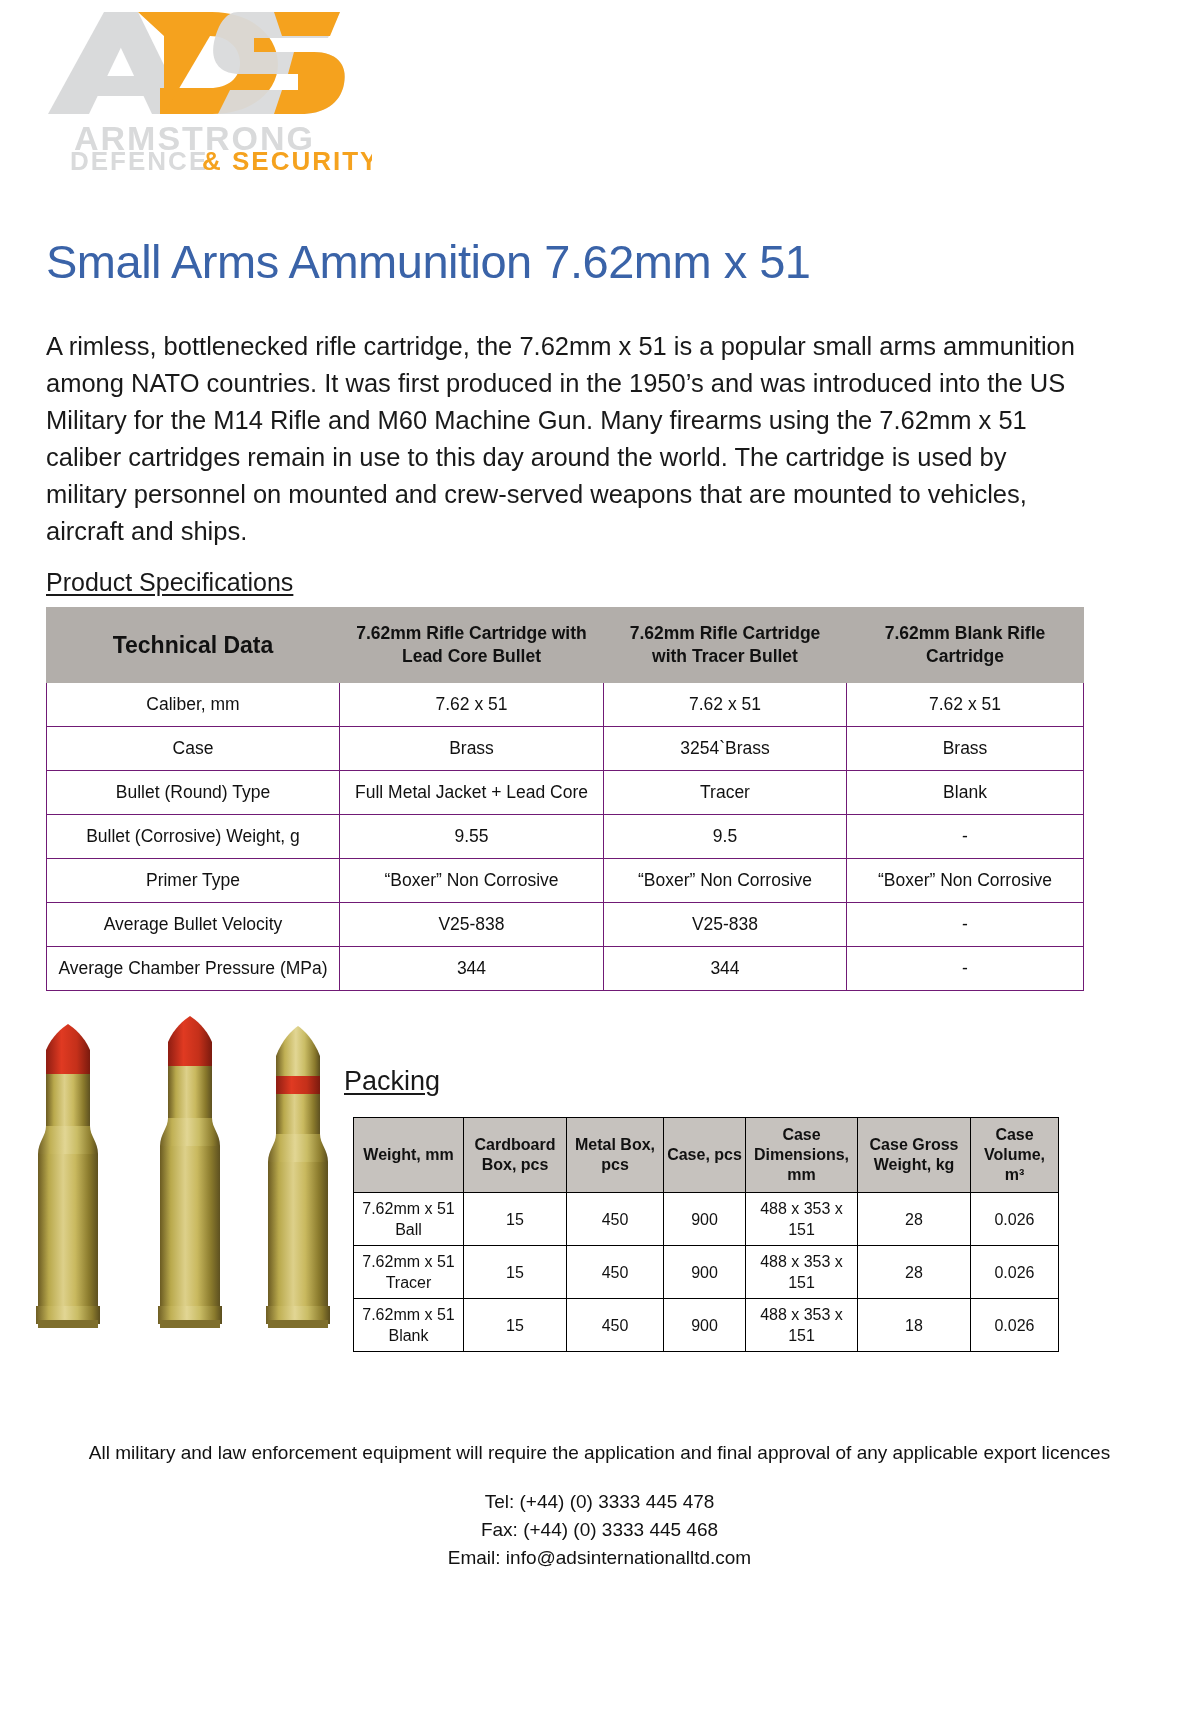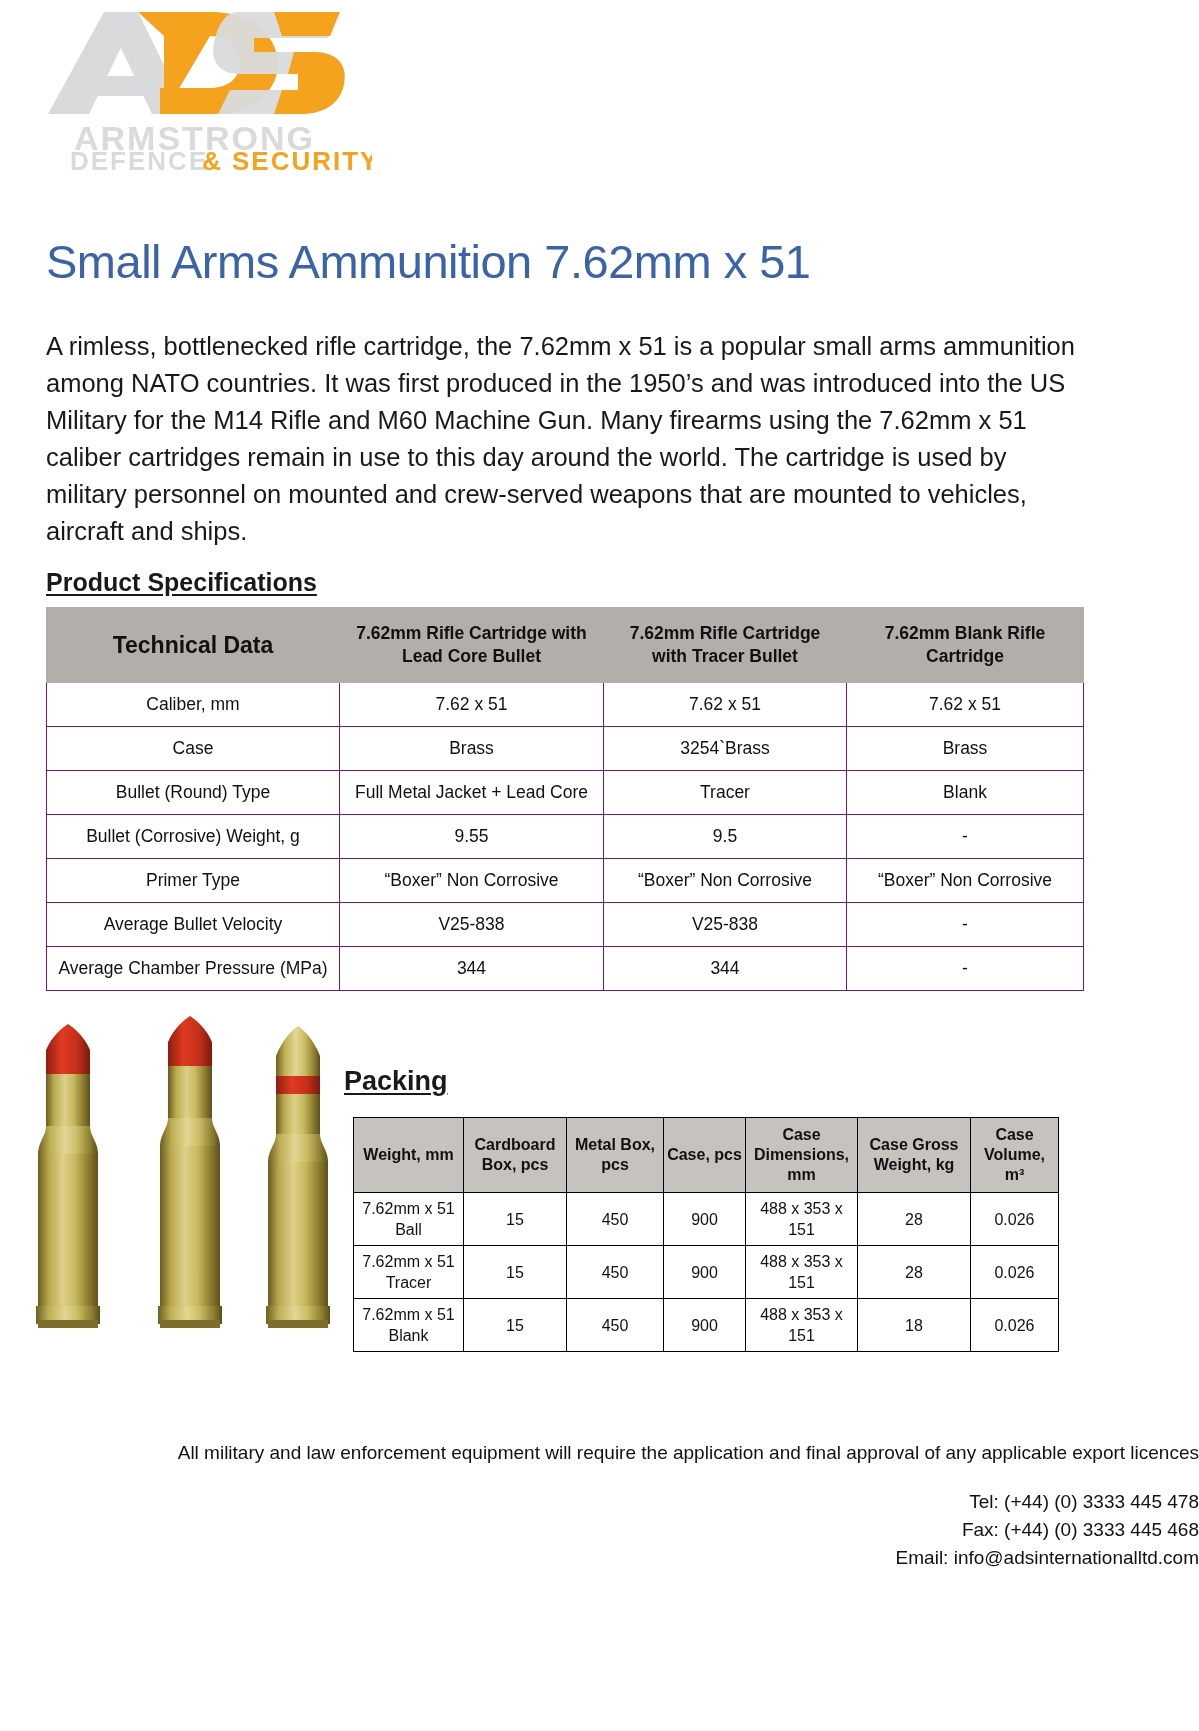--- a/index.html
+++ b/index.html
@@ -29,21 +29,21 @@
 
   
   .intro {
     position: absolute; left: 46px; top: 302px; width: 1030px;
     font-size: 25.5px; line-height: 37px; color: #191919; text-align: left;
   }
 
   
   .section-heading {
     font-size: 25px; color: #191919; text-decoration: underline;
-    text-underline-offset: 3px; font-weight: 700;
+    text-underline-offset: 3px; font-weight: 400;
   }
   #spec-heading { position: absolute; left: 46px; top: 547px; }
   #packing-heading { position: absolute; left: 344px; top: 1044px; font-size: 27px; }
 
   
   .spec-table {
     position: absolute; left: 46px; top: 607px; width: 1037px;
     border-collapse: collapse; table-layout: fixed;
   }
   .spec-table th, .spec-table td {
@@ -80,21 +80,21 @@
   .packing-table tbody td { font-weight: 400; padding: 5px 3px; line-height: 21px; }
   .packing-table col.p1 { width: 110px; }
   .packing-table col.p2 { width: 103px; }
   .packing-table col.p3 { width: 97px; }
   .packing-table col.p4 { width: 82px; }
   .packing-table col.p5 { width: 112px; }
   .packing-table col.p6 { width: 113px; }
   .packing-table col.p7 { width: 88px; }
 
   
-  .footer { position: absolute; left: 0; top: 1440px; width: 1199px; text-align: right; }
+  .footer { position: absolute; left: 0; top: 1440px; width: 1199px; text-align: center; }
   .footer-notice { font-size: 19px; color: #111; line-height: 26px; margin-bottom: 22px; }
   .footer-contact { font-size: 19px; color: #111; line-height: 28px; }
 </style>
 </head>
 <body>
 
 <div class="page">
 
   <div class="logo-block">
     <svg class="logo-svg" width="330" height="168" viewBox="0 0 330 168">

